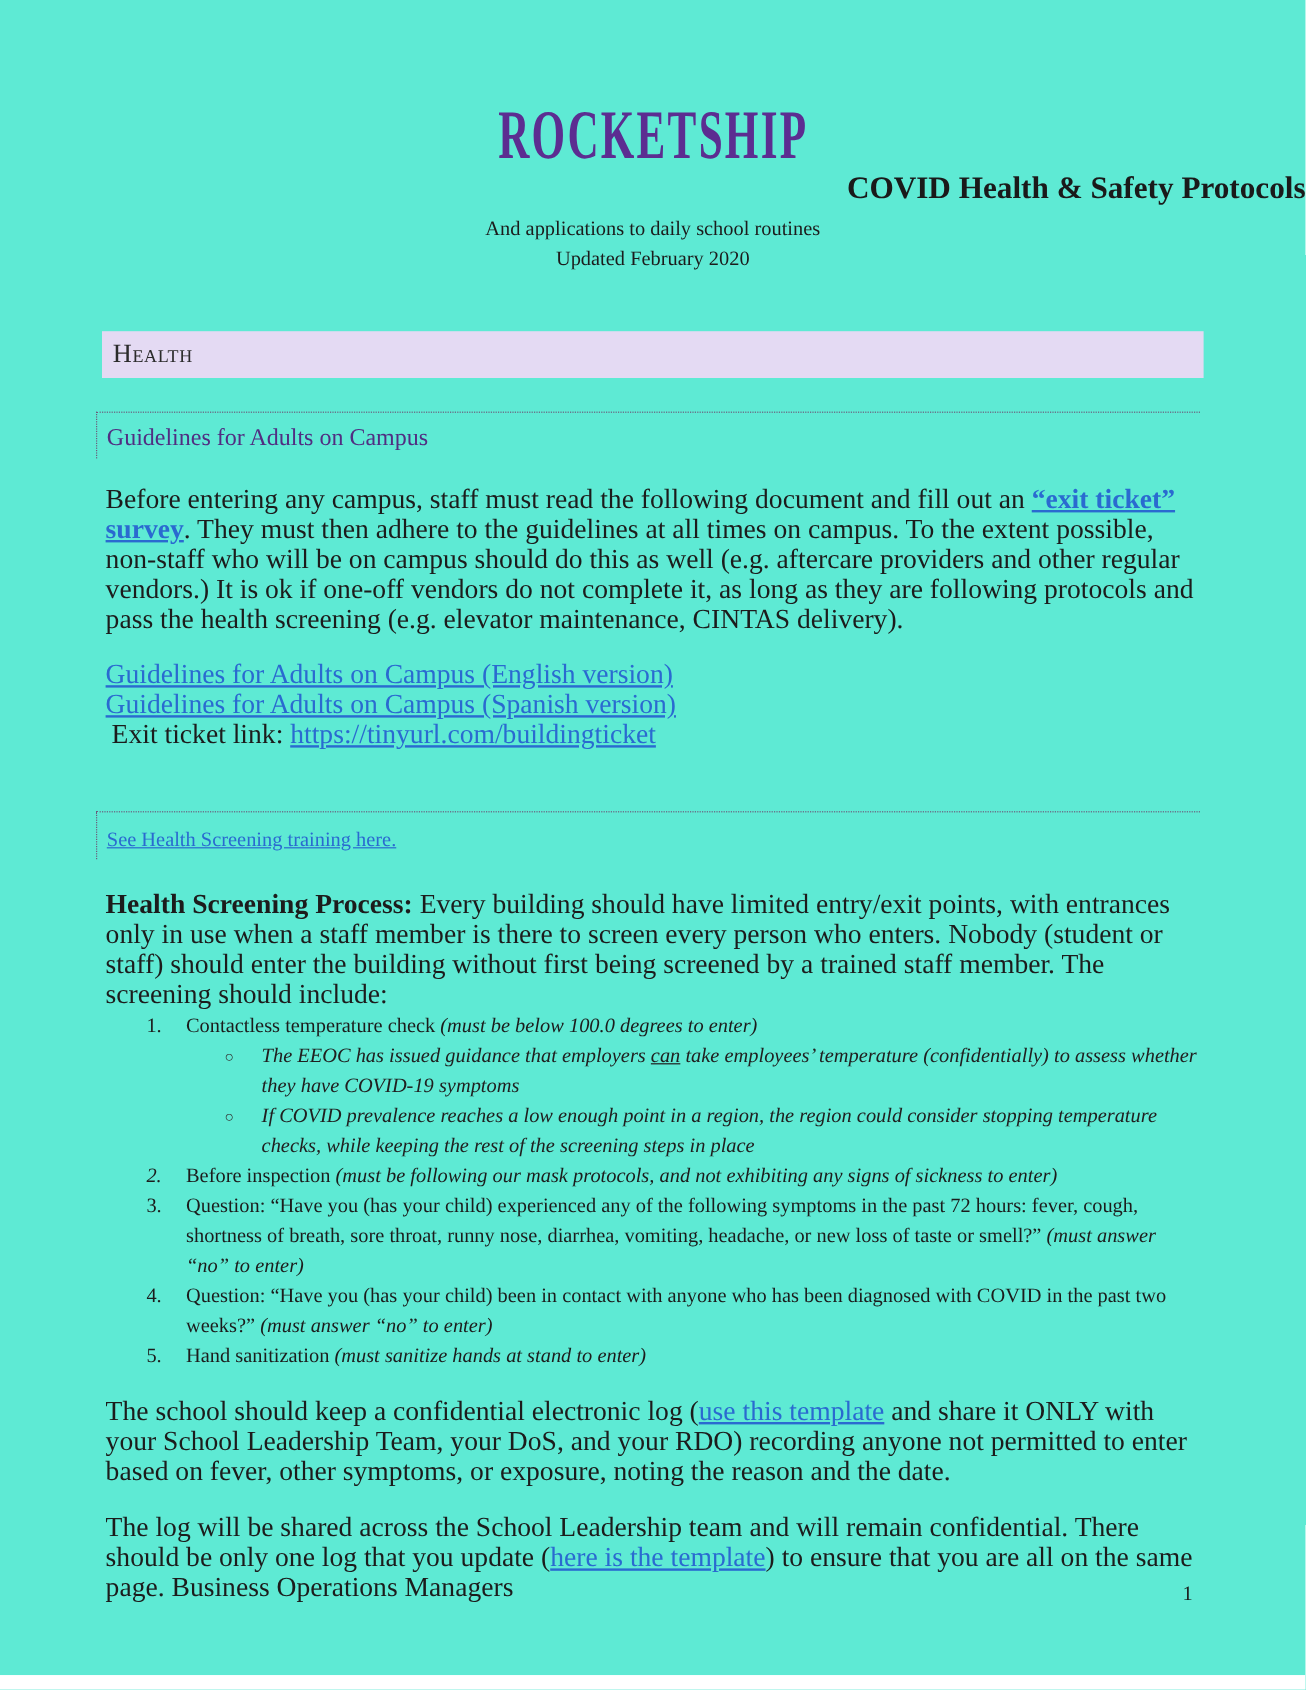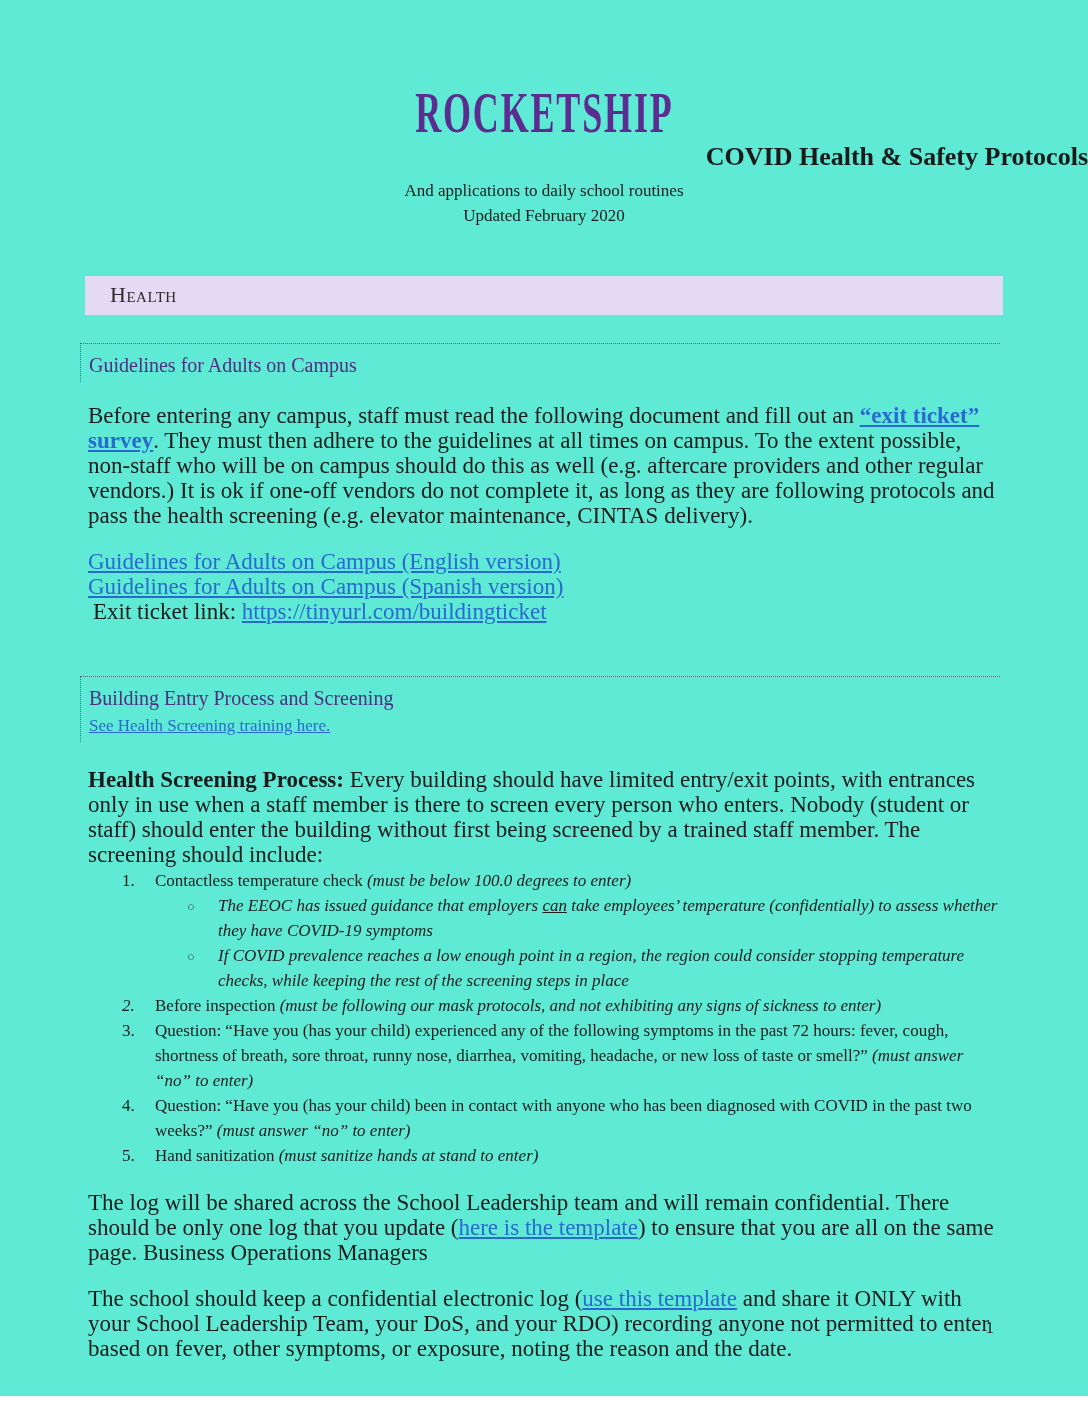--- a/index.html
+++ b/index.html
@@ -36,21 +36,21 @@
     font-size:26px; font-weight:700; color:#1a1a1a;
   }
   .doc-subtitle { text-align:center; font-size:17px; line-height:25px; margin-top:6px; }
   .doc-subtitle div { line-height:25px; }
 
   
   .banner {
     margin-top:48px;
     margin-left:-3px; margin-right:-3px;
     background:#e4daf3;
-    padding:6px 9px 7px 25px;
+    padding:6px 9px 7px 9px;
     font-size:22px;
     font-variant:small-caps;
     letter-spacing:0.5px;
     color:#2b2b2b;
   }
 
   
   .section-box {
     border-top:1px dotted #6b5b7b;
     border-left:1px dotted #6b5b7b;
@@ -122,21 +122,20 @@
 
     <p class="body para1"><span>Before entering any campus, staff must read the following document and fill out an </span><span class="doclink boldlink">“exit ticket” survey</span><span>. They must then adhere to the guidelines at all times on campus. To the extent possible, non-staff who will be on campus should do this as well (e.g. aftercare providers and other regular vendors.) It is ok if one-off vendors do not complete it, as long as they are following protocols and pass the health screening (e.g. elevator maintenance, CINTAS delivery).</span></p>
 
     <div class="links-block body">
       <div><span class="doclink">Guidelines for Adults on Campus (English version)</span></div>
       <div><span class="doclink">Guidelines for Adults on Campus (Spanish version)</span></div>
       <div class="exit-line"><span>Exit ticket link: </span><span class="doclink">https://tinyurl.com/buildingticket</span></div>
     </div>
 
     <div class="section-box second">
-      <div class="section-heading">Building Entry Process and Screening</div>
       <div class="training-link-line"><span class="doclink">See Health Screening training here.</span></div>
     </div>
 
     <p class="body process-para"><span class="bold">Health Screening Process:</span><span> Every building should have limited entry/exit points, with entrances only in use when a staff member is there to screen every person who enters. Nobody (student or staff) should enter the building without first being screened by a trained staff member. The screening should include:</span></p>
 
     <div class="steps">
 
       <div class="step">
         <span class="num">1.</span><span>Contactless temperature check </span><span class="it">(must be below 100.0 degrees to enter)</span>
       </div>
@@ -160,21 +159,21 @@
       <div class="step">
         <span class="num">4.</span><span>Question: “Have you (has your child) been in contact with anyone who has been diagnosed with COVID in the past two weeks?” </span><span class="it">(must answer “no” to enter)</span>
       </div>
 
       <div class="step">
         <span class="num">5.</span><span>Hand sanitization </span><span class="it">(must sanitize hands at stand to enter)</span>
       </div>
 
     </div>
 
+    <p class="body log-para"><span>The school should keep a confidential electronic log (</span><span class="doclink">use this template</span><span> and share it ONLY with your School Leadership Team, your DoS, and your RDO)  recording anyone not permitted to enter based on fever, other symptoms, or exposure, noting the reason and the date.</span></p>
+
     <p class="body log-para2"><span>The log will be shared across the School Leadership team and will remain confidential. There should be only one log that you update (</span><span class="doclink">here is the template</span><span>) to ensure that you are all on the same page.  Business Operations Managers</span></p>
-
-    <p class="body log-para"><span>The school should keep a confidential electronic log (</span><span class="doclink">use this template</span><span> and share it ONLY with your School Leadership Team, your DoS, and your RDO)  recording anyone not permitted to enter based on fever, other symptoms, or exposure, noting the reason and the date.</span></p>
 
   </div>
 
   <div class="page-number">1</div>
 
 </div>
 
 </body></html>

